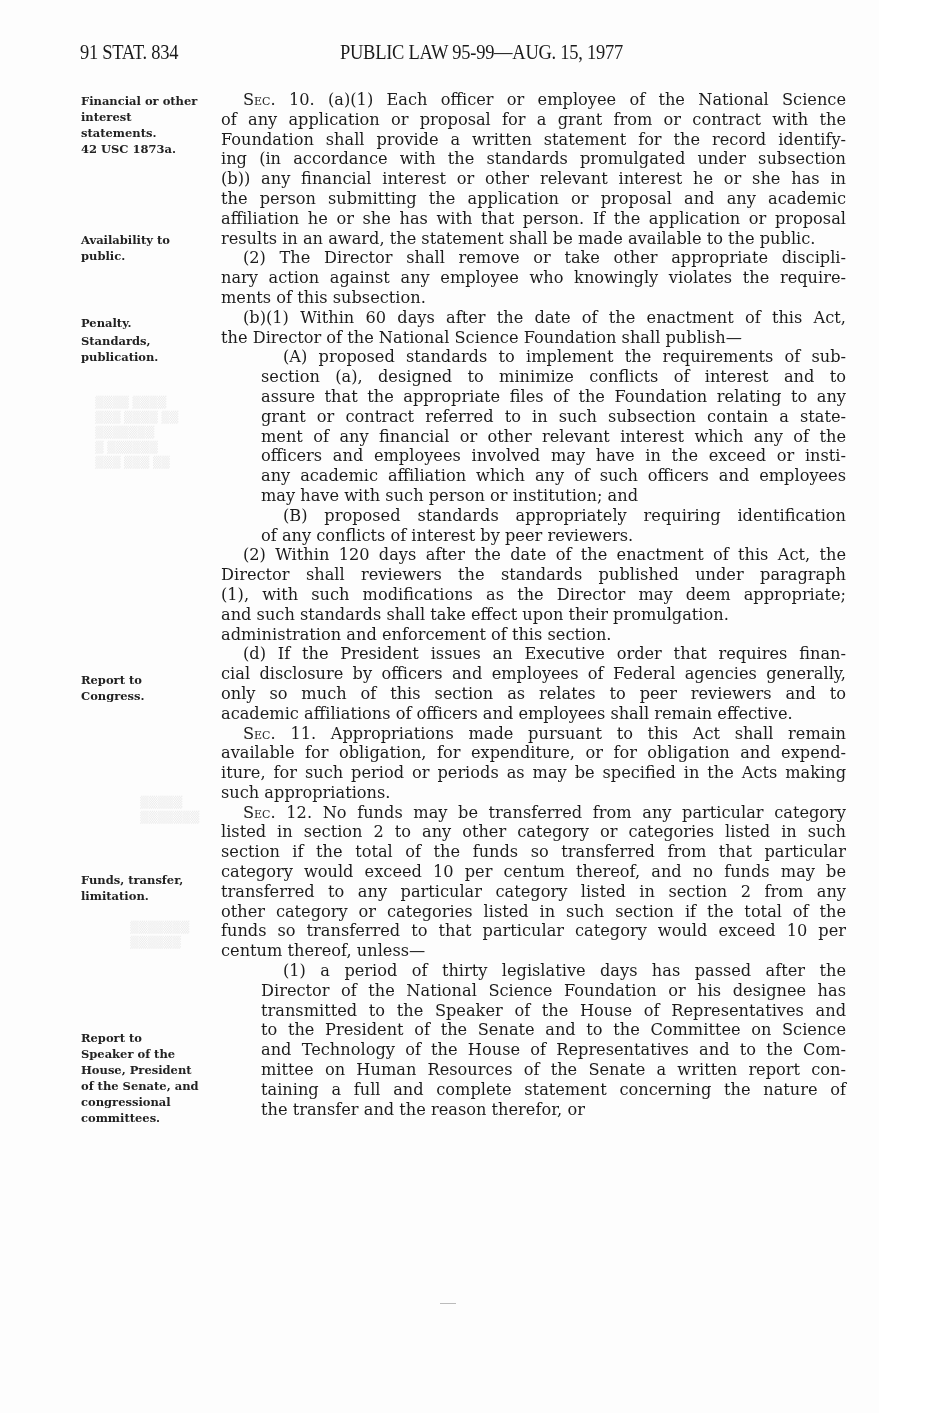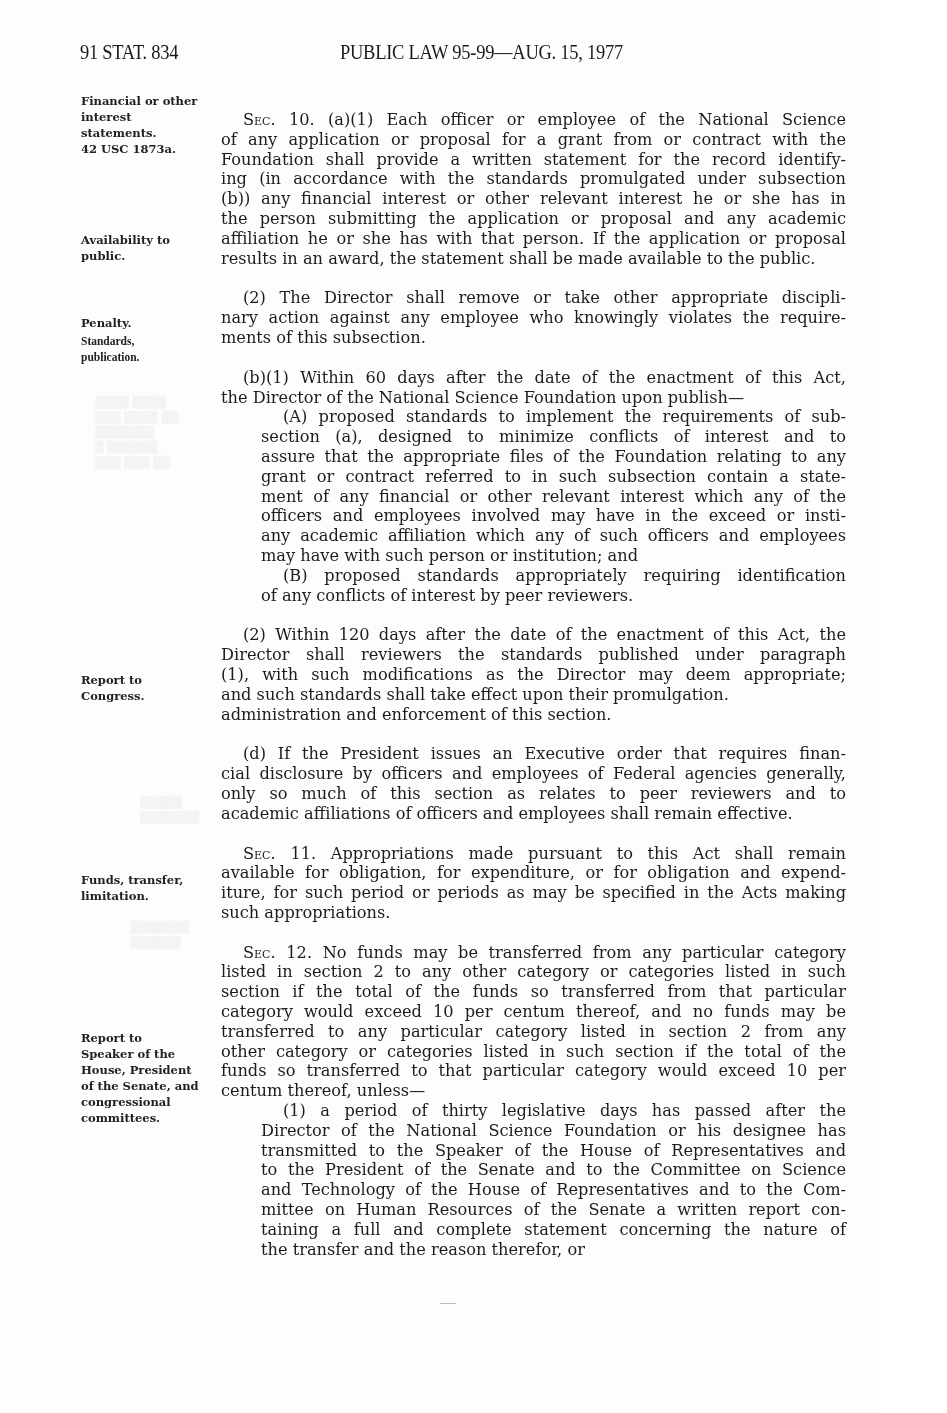--- a/index.html
+++ b/index.html
@@ -6,21 +6,21 @@
     body { width: 947px; height: 1413px; position: relative; overflow: hidden; color: #1a1a1a; }
     .page { position: absolute; left: 0; top: 0; width: 879px; height: 1413px; background: #fdfdfd; }
     .header { position: absolute; top: 40px; left: 0; width: 947px; height: 30px; }
     .hdr-left { position: absolute; left: 80px; top: 0; font-family: "Liberation Serif", serif; font-size: 21px; font-weight: normal; letter-spacing: -0.3px; transform: scaleX(0.88); transform-origin: left; }
     .hdr-center { position: absolute; left: 340px; top: 0; font-family: "Liberation Serif", serif; font-size: 21px; letter-spacing: -0.3px; transform: scaleX(0.88); transform-origin: left; }
     .margin-note { position: absolute; left: 81px; font-family: "DejaVu Serif", serif; font-size: 11.5px; font-weight: bold; line-height: 16px; color: #222; width: 140px; }
     .margin-note .ln { display: block; white-space: nowrap; }
     .body-text { position: absolute; left: 221px; top: 90px; width: 625px; font-family: "DejaVu Serif", serif; font-size: 16.2px; line-height: 19.8px; color: #1c1c1c; }
     .line { display: block; white-space: nowrap; text-align: justify; text-align-last: justify; height: 19.8px; overflow: visible; }
     .line.last { text-align-last: left; }
-    .ind1 { padding-left: 22px; margin-top: 20px; }
+    .ind1 { padding-left: 22px; }
     .ind2 { padding-left: 40px; }
     .ind3 { padding-left: 62px; }
     .sc { font-variant: small-caps; }
     .bleed { position: absolute; color: #ececec; font-family: "DejaVu Serif", serif; font-size: 11px; line-height: 15px; transform: scaleX(-1); }
     .footer-mark { position: absolute; left: 440px; top: 1303px; width: 16px; height: 1px; background: #bbb; }
   </style>
 </head>
 <body>
 
 <div class="page">
@@ -41,21 +41,21 @@
         <span class="ln">statements.</span>
         <span class="ln">42 USC 1873a.</span>
       </div>
       <div class="margin-note" style="top: 232px;">
         <span class="ln">Availability to</span>
         <span class="ln">public.</span>
       </div>
       <div class="margin-note" style="top: 268px; margin-top: 47px;">
         <span class="ln">Penalty.</span>
       </div>
-      <div class="margin-note" style="top: 333px; font-family: Liberation Serif, serif;">
+      <div class="margin-note" style="top: 333px;">
         <span class="ln">Standards,</span>
         <span class="ln">publication.</span>
       </div>
       <div class="margin-note" style="top: 672px;">
         <span class="ln">Report to</span>
         <span class="ln">Congress.</span>
       </div>
       <div class="margin-note" style="top: 872px;">
         <span class="ln">Funds, transfer,</span>
         <span class="ln">limitation.</span>
@@ -76,21 +76,21 @@
       <span class="line">Foundation shall provide a written statement for the record identify-</span>
       <span class="line">ing (in accordance with the standards promulgated under subsection</span>
       <span class="line">(b)) any financial interest or other relevant interest he or she has in</span>
       <span class="line">the person submitting the application or proposal and any academic</span>
       <span class="line">affiliation he or she has with that person. If the application or proposal</span>
       <span class="line last">results in an award, the statement shall be made available to the public.</span>
       <span class="line ind1">(2) The Director shall remove or take other appropriate discipli-</span>
       <span class="line">nary action against any employee who knowingly violates the require-</span>
       <span class="line last">ments of this subsection.</span>
       <span class="line ind1">(b)(1) Within 60 days after the date of the enactment of this Act,</span>
-      <span class="line last">the Director of the National Science Foundation upon publish—</span>
+      <span class="line last">the Director of the National Science Foundation shall publish—</span>
       <span class="line ind3">(A) proposed standards to implement the requirements of sub-</span>
       <span class="line ind2">section (a), designed to minimize conflicts of interest and to</span>
       <span class="line ind2">assure that the appropriate files of the Foundation relating to any</span>
       <span class="line ind2">grant or contract referred to in such subsection contain a state-</span>
       <span class="line ind2">ment of any financial or other relevant interest which any of the</span>
       <span class="line ind2">officers and employees involved may have in the exceed or insti-</span>
       <span class="line ind2">any academic affiliation which any of such officers and employees</span>
       <span class="line ind2 last">may have with such person or institution; and</span>
       <span class="line ind3">(B) proposed standards appropriately requiring identification</span>
       <span class="line ind2 last">of any conflicts of interest by peer reviewers.</span>

